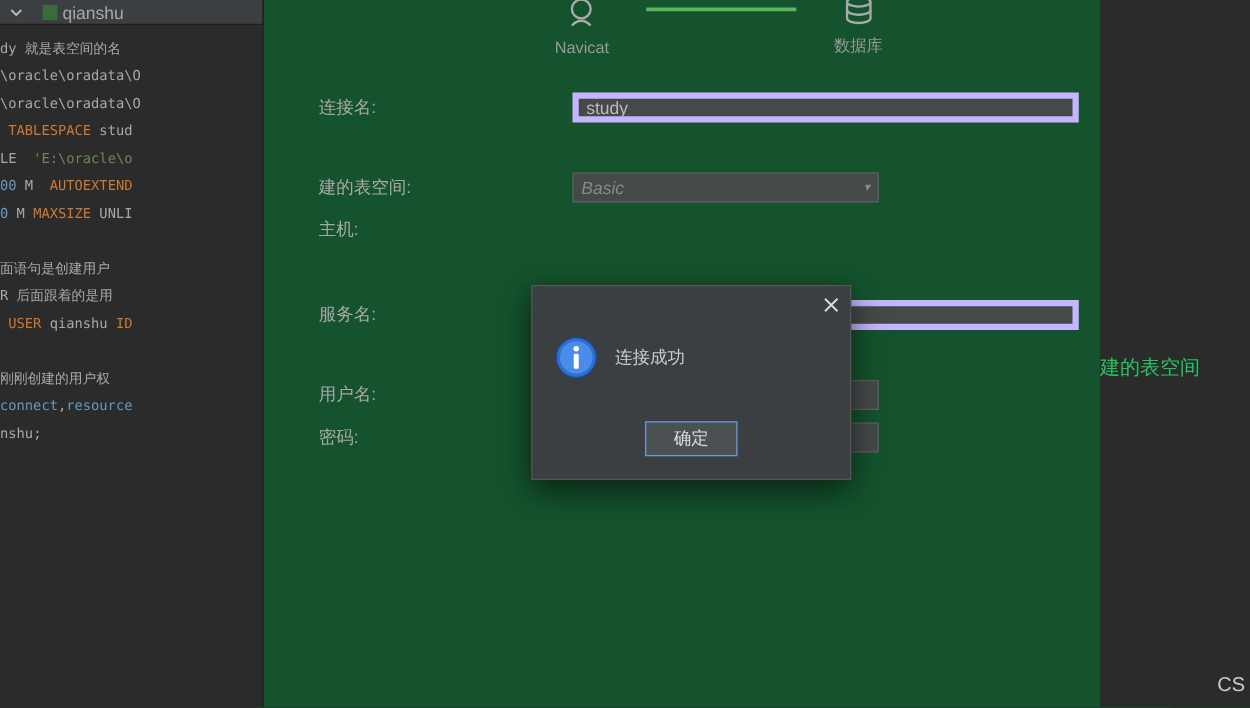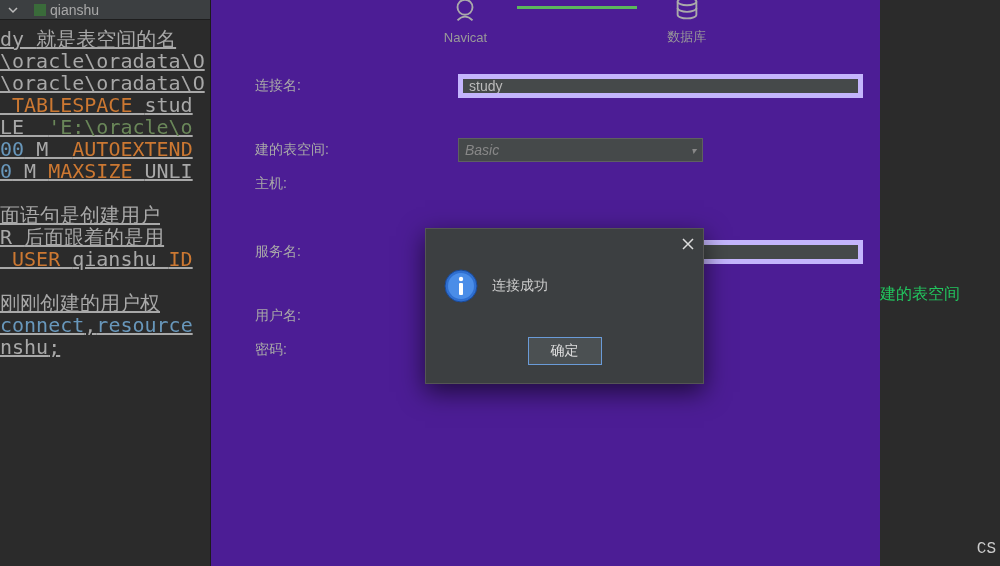--- a/index.html
+++ b/index.html
@@ -38,37 +38,36 @@
       gap: 4px;
     }
     .tab-icon {
       width: 12px; height: 12px;
       background: #3a6b3a;
       display: inline-block;
     }
     .code-lines {
       padding: 8px 0 0 0;
       font-family: Consolas, monospace;
-      font-size: 20px;
+      font-size: 11px;
       line-height: 22px;
       white-space: pre;
       color: #a8a8a8;
-      text-decoration: underline;
     }
     .tok-kw { color: #cc7832; }
     .tok-str { color: #6a8759; }
     .tok-num { color: #6897bb; }
     .tok-blue { color: #6897bb; }
 
     
     .conn-panel {
       position: absolute;
       left: 210px; top: 0;
       width: 730px; height: 566px;
-      background: #4c1d95;
+      background: #14532d;
       border-left: 1px solid #1c1c1c;
       border-right: 1px solid #1c1c1c;
     }
     .steps {
       position: absolute;
       top: -10px; left: 0; right: 0;
       height: 60px;
       display: flex;
       justify-content: center;
       align-items: center;
@@ -152,28 +151,27 @@
       font-size: 16px;
       color: #22c55e;
       white-space: nowrap;
     }
     .cs-mark {
       position: absolute;
       bottom: 8px;
       right: 4px;
       color: #ccc;
       font-size: 16px;
-      font-family: Liberation Mono, monospace;
     }
 
     
     .modal {
       position: absolute;
       left: 425px; top: 228px;
-      width: 279px; height: 156px;
+      width: 256px; height: 156px;
       background: #3c3f41;
       border: 1px solid #555;
       box-shadow: 0 8px 24px rgba(0,0,0,0.6);
     }
     .modal-close {
       position: absolute;
       top: 6px; right: 8px;
       color: #ddd;
       font-size: 18px;
       cursor: pointer;

